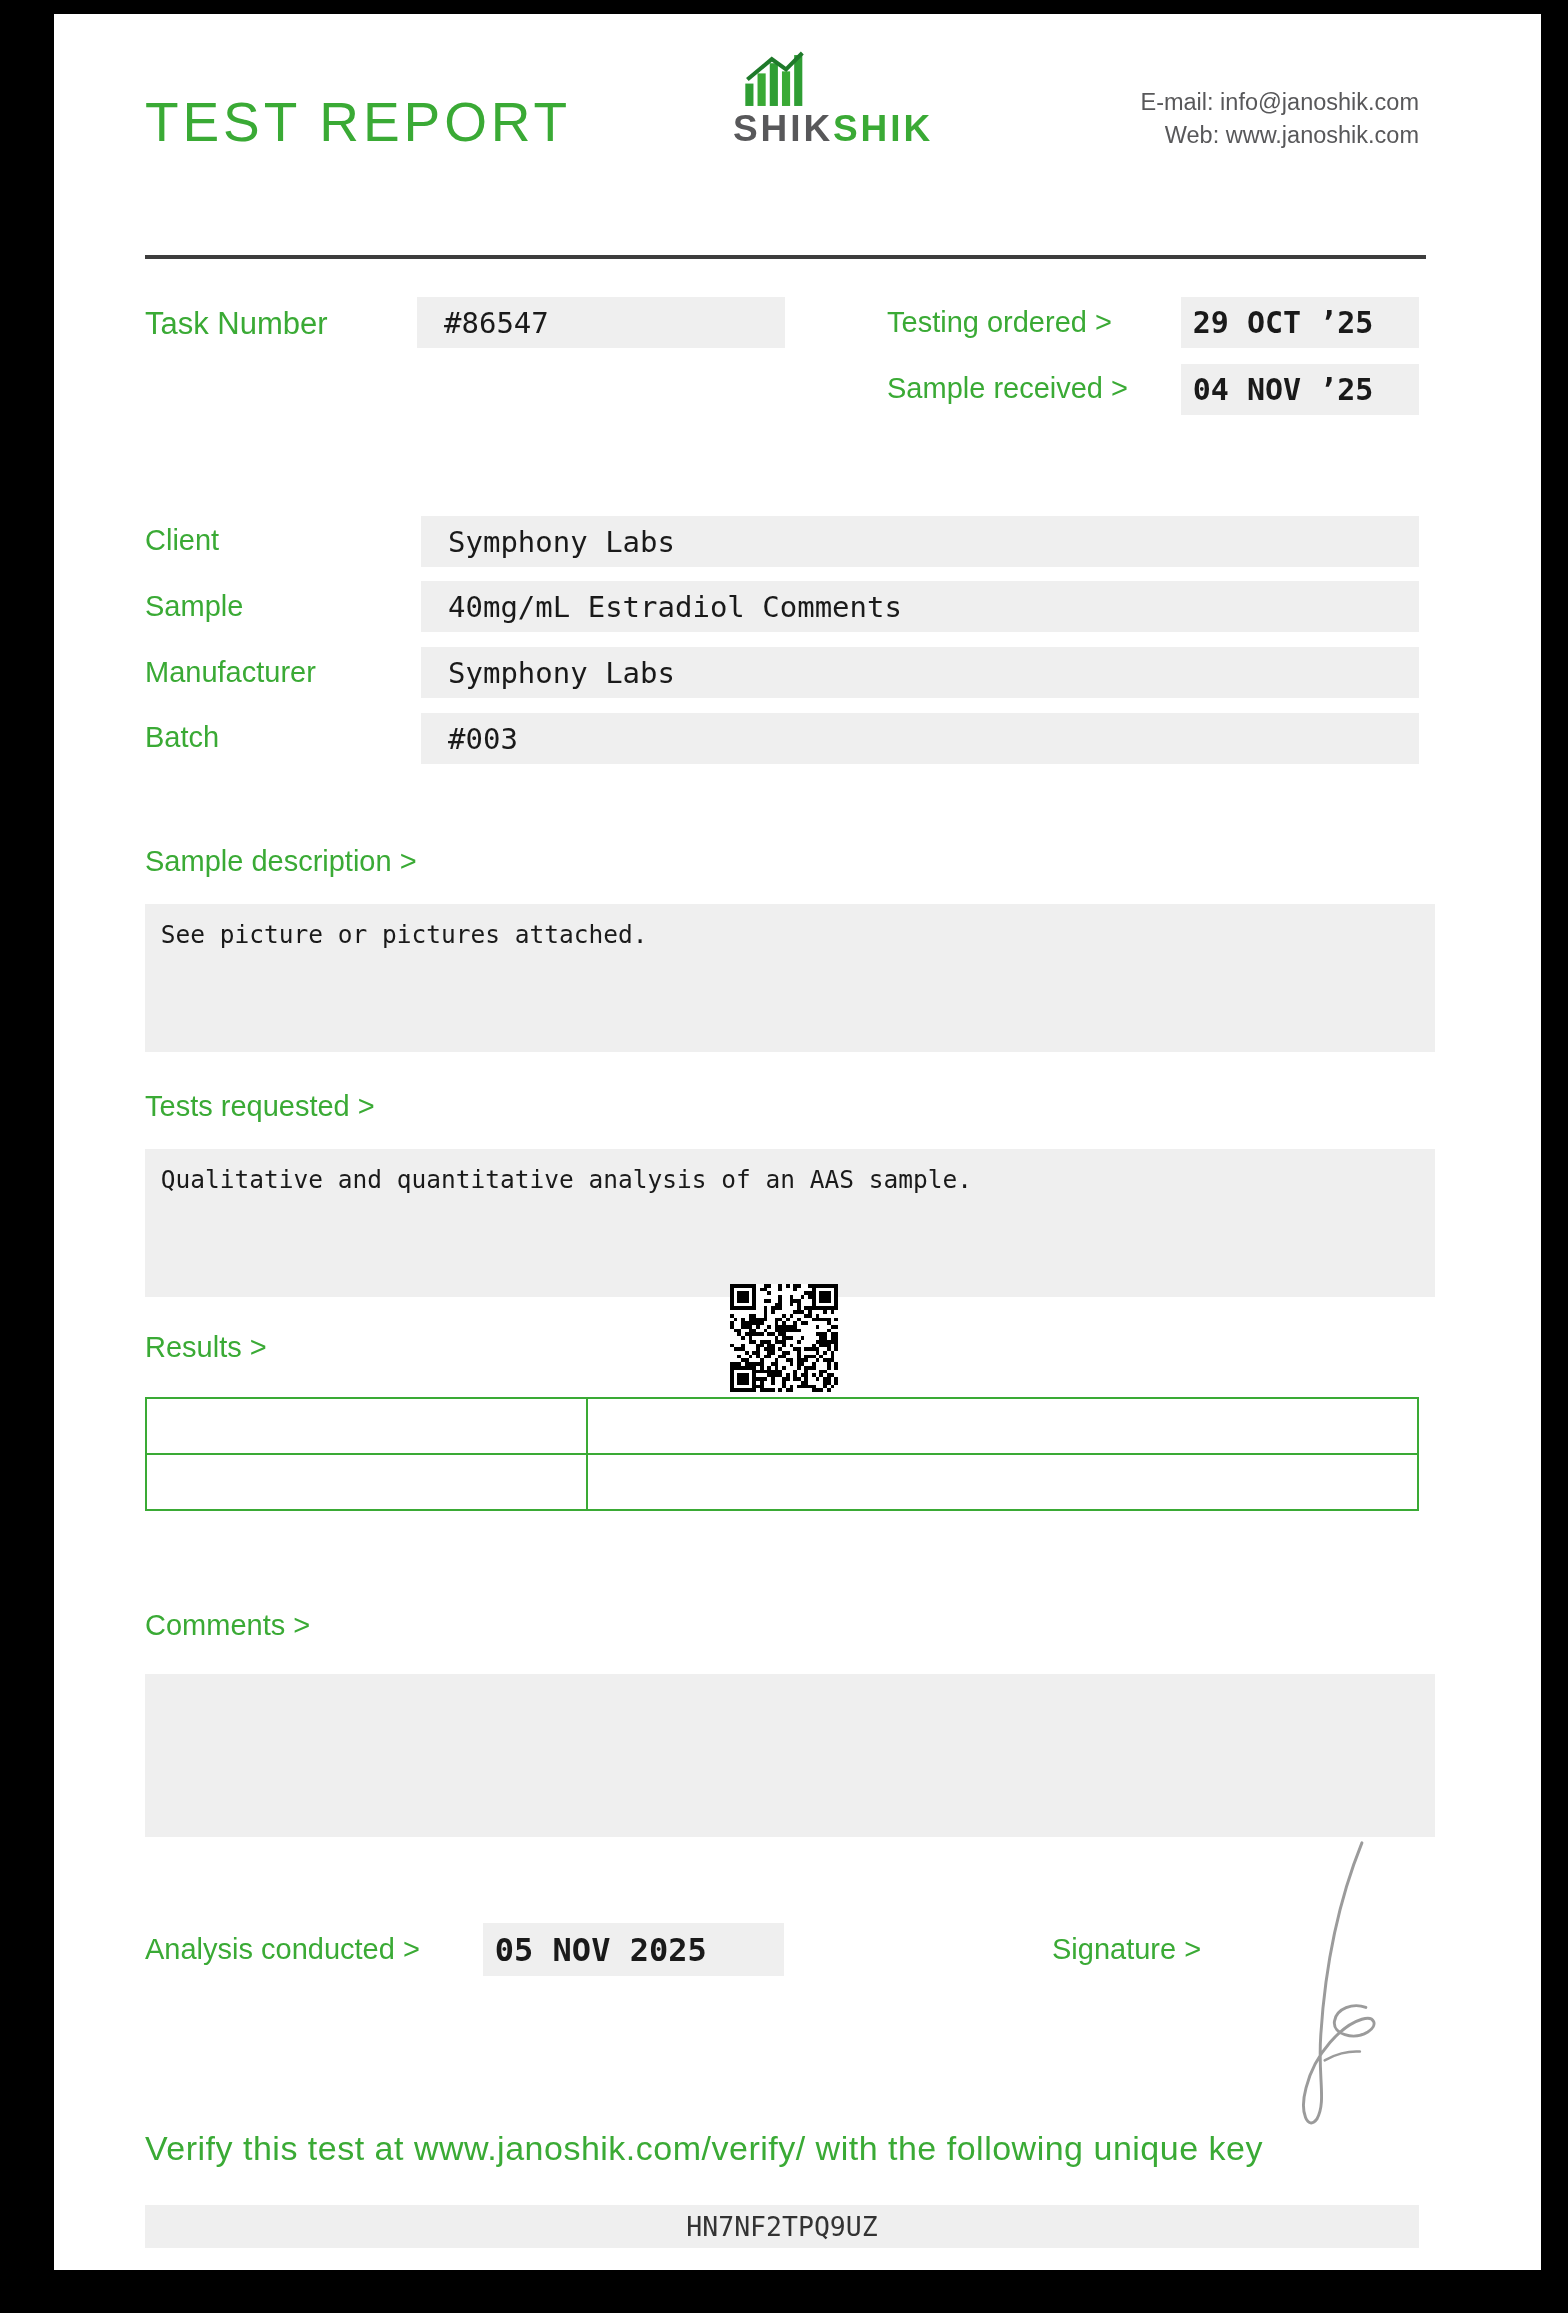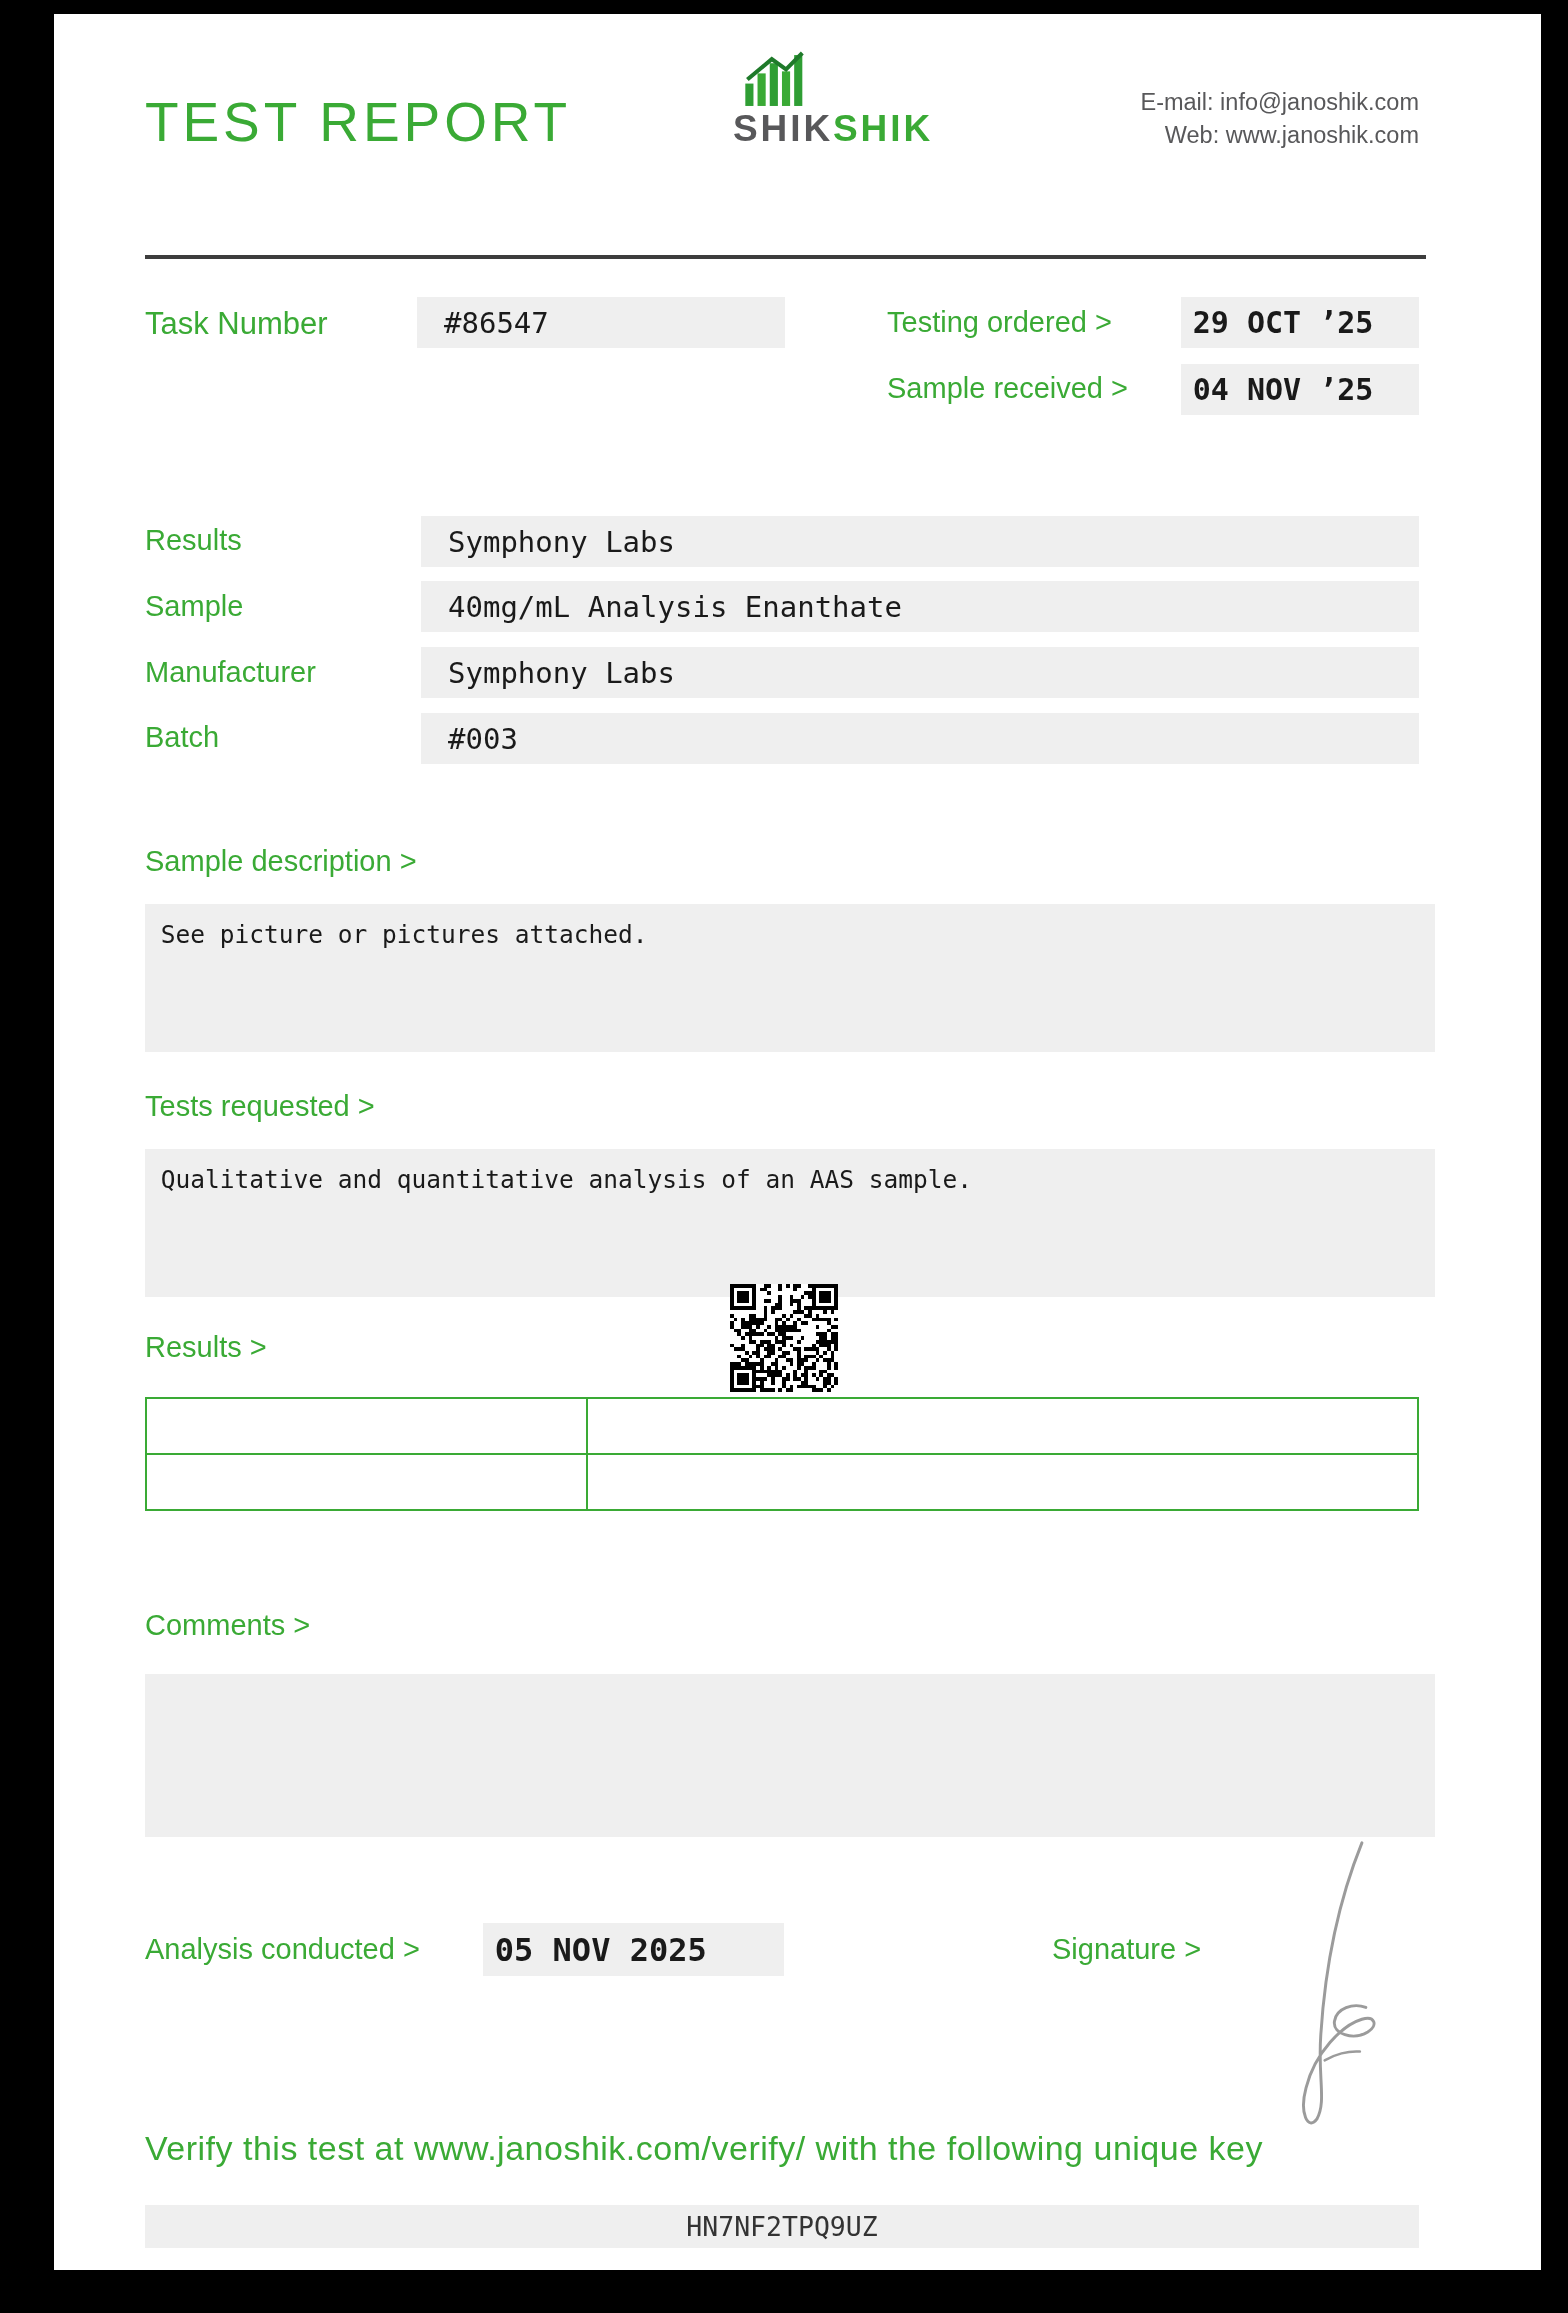--- a/index.html
+++ b/index.html
@@ -62,28 +62,28 @@
   <div class="abs label" style="left:887px;top:306px;">Testing ordered  &gt;</div>
   <div class="abs graybox" style="left:1181px;top:297px;width:238px;height:51px;">
     <span class="mono date-val">29 OCT ’25</span>
   </div>
 
   <div class="abs label" style="left:887px;top:372px;">Sample received &gt;</div>
   <div class="abs graybox" style="left:1181px;top:364px;width:238px;height:51px;">
     <span class="mono date-val">04 NOV ’25</span>
   </div>
 
-  <div class="abs label" style="left:145px;top:524px;">Results</div>
+  <div class="abs label" style="left:145px;top:524px;">Client</div>
   <div class="abs graybox" style="left:421px;top:516px;width:998px;height:51px;">
     <span class="mono value">Symphony Labs</span>
   </div>
 
   <div class="abs label" style="left:145px;top:590px;">Sample</div>
   <div class="abs graybox" style="left:421px;top:581px;width:998px;height:51px;">
-    <span class="mono value">40mg/mL Analysis Enanthate</span>
+    <span class="mono value">40mg/mL Estradiol Comments</span>
   </div>
 
   <div class="abs label" style="left:145px;top:656px;">Manufacturer</div>
   <div class="abs graybox" style="left:421px;top:647px;width:998px;height:51px;">
     <span class="mono value">Symphony Labs</span>
   </div>
 
   <div class="abs label" style="left:145px;top:721px;">Batch</div>
   <div class="abs graybox" style="left:421px;top:713px;width:998px;height:51px;">
     <span class="mono value">#003</span>

